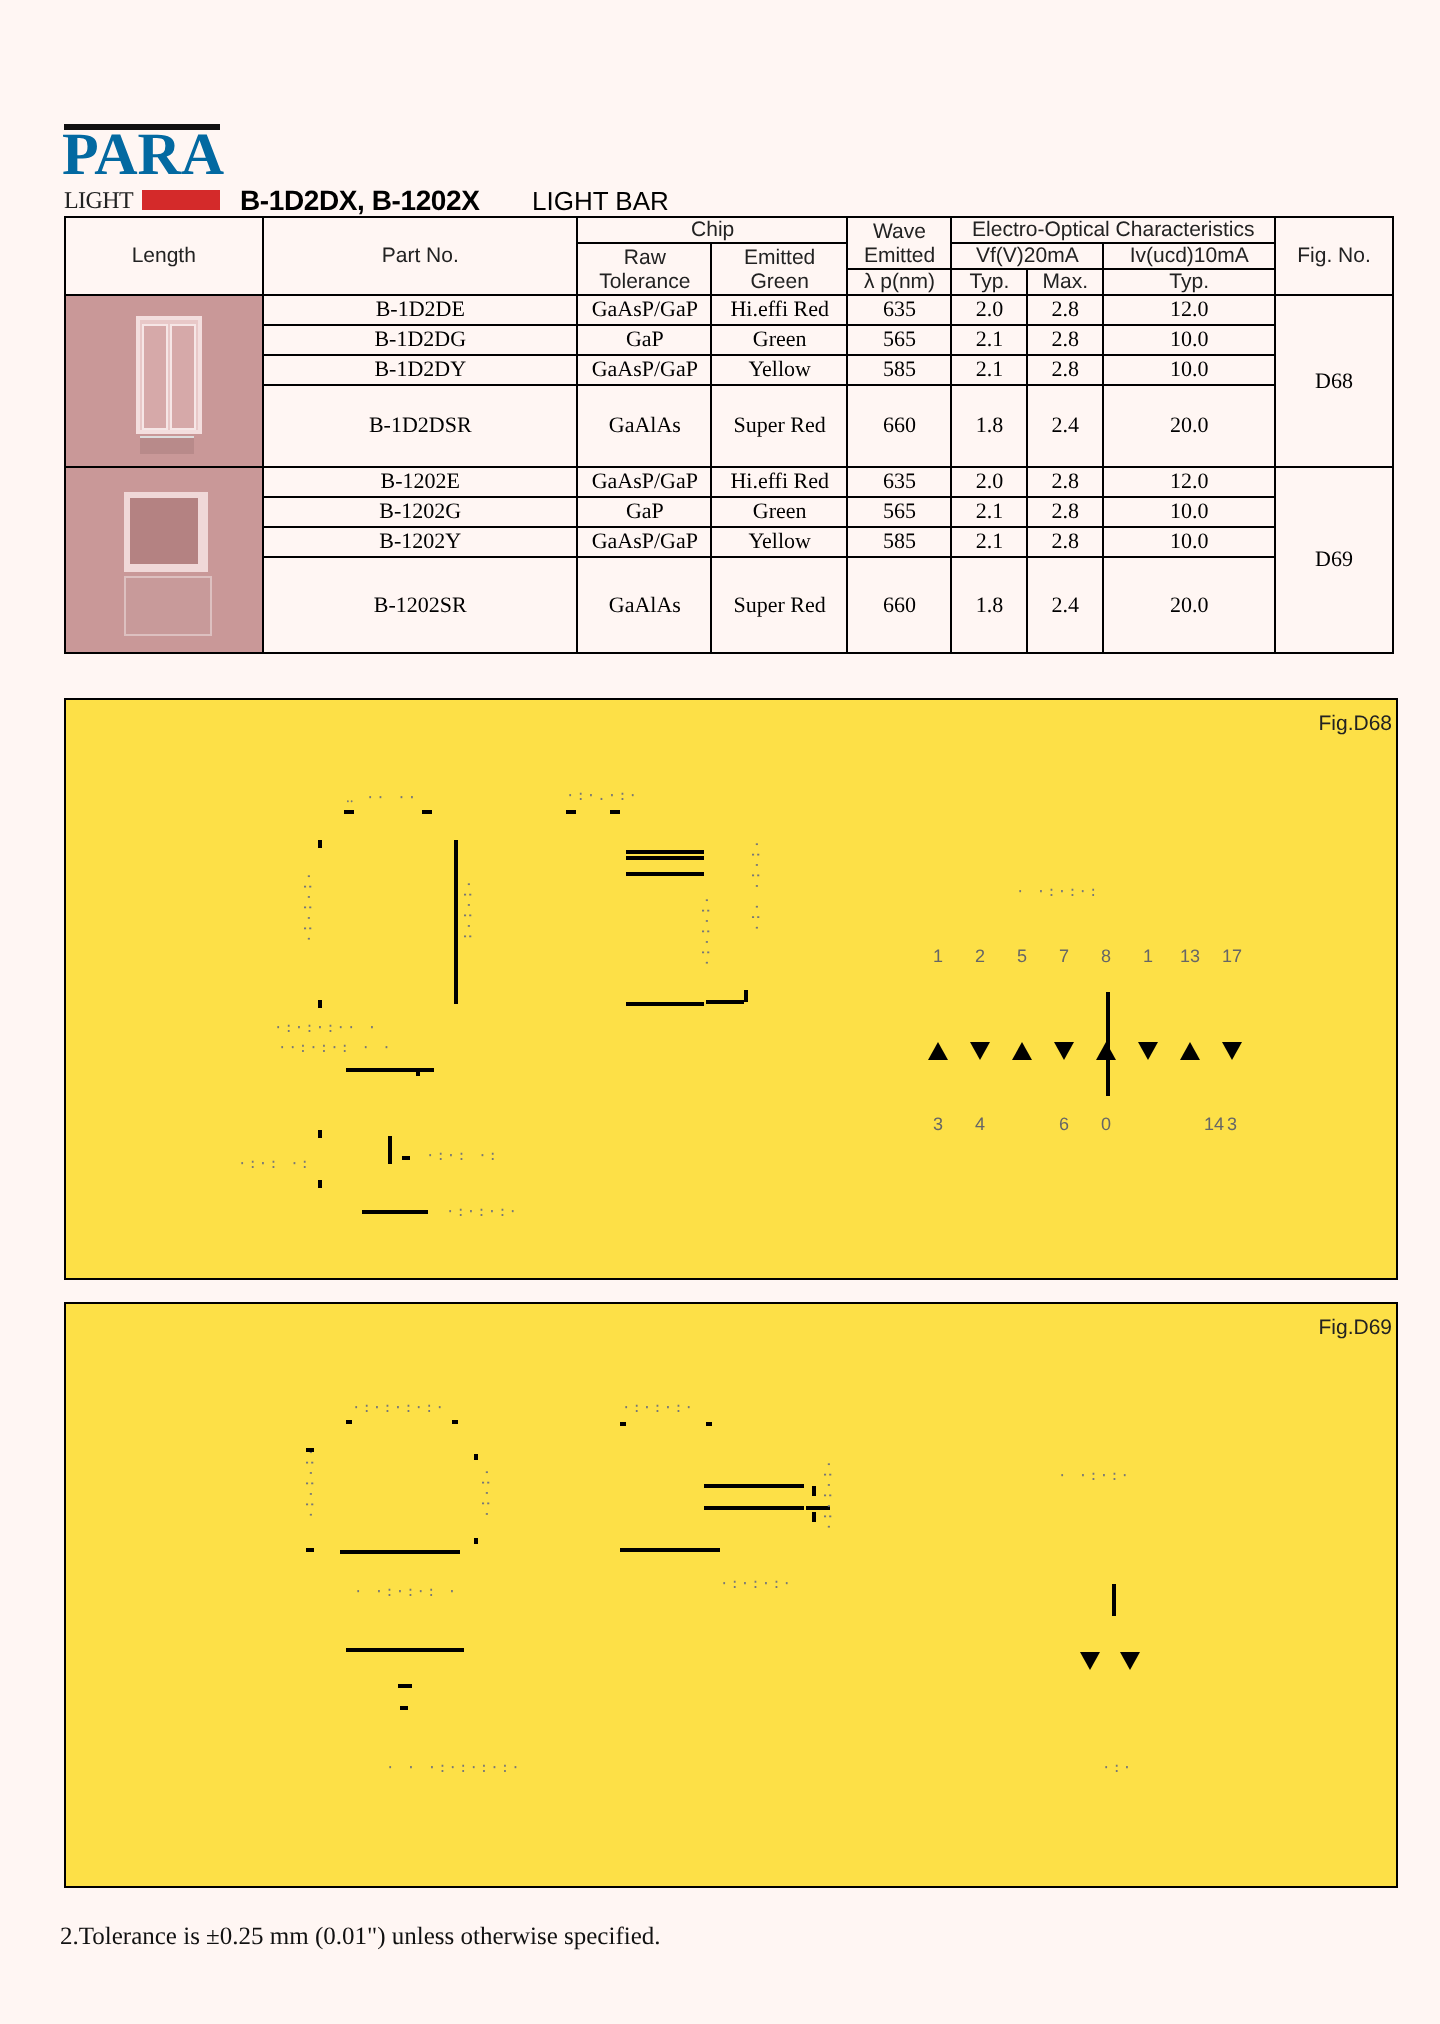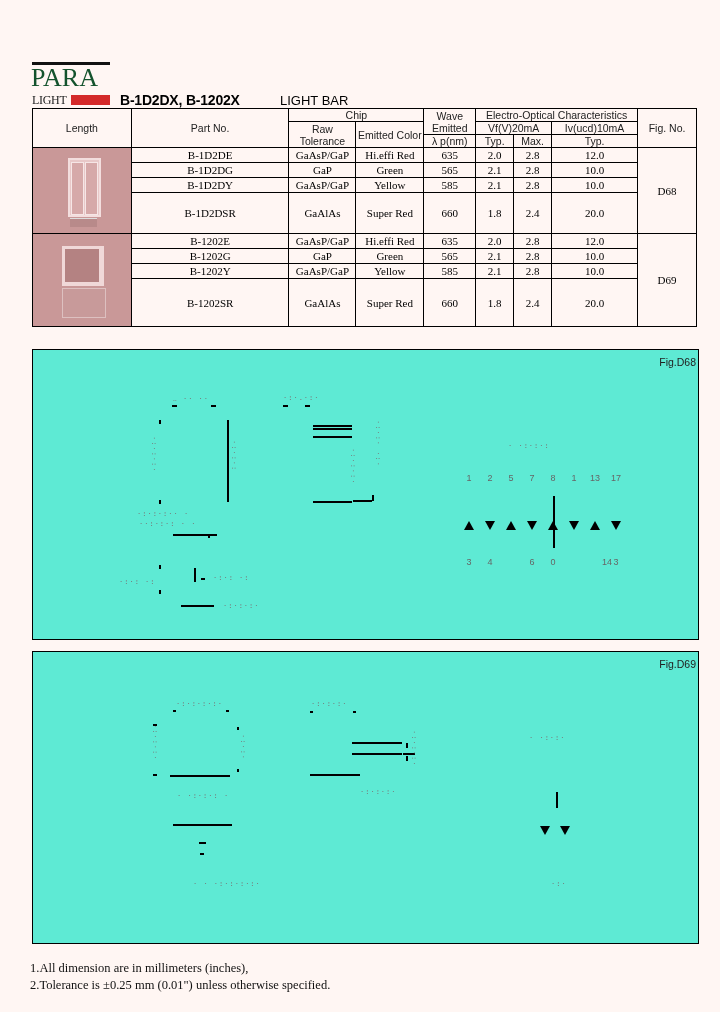--- a/index.html
+++ b/index.html
@@ -3,25 +3,25 @@
 <meta charset="utf-8">
 <style>
   html, body { margin:0; padding:0; }
   body {
     width:720px; height:1012px; background:#fff6f3; position:relative; overflow:hidden;
     font-family:"Liberation Sans", sans-serif; color:#000;
   }
   .abs { position:absolute; }
   
   .logo-bar-top { left:32px; top:62px; width:78px; height:3px; background:#111; }
-  .logo-para { left:31px; top:63px; font-family:"Liberation Serif", serif; font-weight:normal; font-size:26px; color:#14532d; letter-spacing:0px; line-height:30px; }
+  .logo-para { left:31px; top:63px; font-family:"Liberation Serif", serif; font-weight:bold; font-size:30px; color:#0369a1; letter-spacing:0px; line-height:30px; }
   .logo-light { left:32px; top:93px; font-family:"Liberation Serif", serif; font-size:12px; color:#222; line-height:14px; letter-spacing:-0.3px; }
   .logo-light-bar { left:71px; top:95px; width:39px; height:10px; background:#d42a2a; }
   .doc-title { left:120px; top:92px; font-size:14px; font-weight:bold; line-height:16px; letter-spacing:-0.2px; }
-  .doc-subtitle { left:280px; top:93px; font-size:13px; line-height:16px; }
+  .doc-subtitle { left:266px; top:93px; font-size:13px; line-height:16px; }
 
   
   table.spec {
     position:absolute; left:32px; top:108px; width:665px; border-collapse:collapse;
     font-size:11px;
   }
   table.spec td, table.spec th {
     border:1px solid #000; padding:0; text-align:center; font-weight:normal; line-height:12px;
   }
   table.spec th { font-family:Liberation Sans, sans-serif; font-size:10.5px; color:#222; }
@@ -35,21 +35,21 @@
 
   
   .led1 { position:absolute; left:35px; top:10px; width:29px; height:55px; background:#e8c8c8; border:2px solid #f3dede; }
   .led1 .seg { position:absolute; top:2px; width:11px; height:51px; background:#d6a9a9; border:1px solid #f6e6e6; }
   .led1-base { position:absolute; left:37px; top:70px; width:27px; height:8px; background:#b88a8a; border-top:1px solid #ddd; }
   .led2 { position:absolute; left:29px; top:12px; width:42px; height:40px; background:#f0d8d8; padding:0; }
   .led2 .win { position:absolute; left:3px; top:3px; width:34px; height:33px; background:#b48282; }
   .led2-base { position:absolute; left:29px; top:54px; width:42px; height:28px; background:#c89a9a; border:1px solid #ddc0c0; }
 
   
-  .figbox { position:absolute; left:32px; width:665px; border:1.5px solid #000; background:#5eead4; }
+  .figbox { position:absolute; left:32px; width:665px; border:1.5px solid #000; background:#fde047; }
   .fig-label { position:absolute; right:2px; top:6px; font-size:10.5px; color:#222; }
   .hline { position:absolute; height:1.5px; background:#000; }
   .vline { position:absolute; width:1.5px; background:#000; }
   .dim { position:absolute; font-size:7px; color:#777; letter-spacing:1px; font-family:"DejaVu Sans Mono", monospace; }
   .dimv { writing-mode:vertical-rl; }
   .pin-num { position:absolute; font-size:9px; color:#666; width:14px; text-align:center; }
   .tri-up, .tri-dn { position:absolute; width:0; height:0; border-left:5px solid transparent; border-right:5px solid transparent; }
   .tri-up { border-bottom:9px solid #000; }
   .tri-dn { border-top:9px solid #000; }
 
@@ -81,21 +81,21 @@
       <tr style="height:12px">
     <th rowspan="3">Length</th>
     <th rowspan="3">Part No.</th>
     <th colspan="2">Chip</th>
     <th rowspan="2"><span>Wave Emitted</span></th>
     <th colspan="3">Electro-Optical Characteristics</th>
     <th rowspan="3">Fig. No.</th>
   </tr>
   <tr style="height:12px">
     <th rowspan="2">Raw Tolerance</th>
-    <th rowspan="2">Emitted Color</th>
+    <th rowspan="2">Emitted Green</th>
     <th colspan="2">Vf(V)20mA</th>
     <th>Iv(ucd)10mA</th>
   </tr>
   <tr style="height:12px">
     <th>λ p(nm)</th>
     <th>Typ.</th>
     <th>Max.</th>
     <th>Typ.</th>
   </tr>
 
@@ -291,15 +291,14 @@
   <div class="dim" style="left:327px; top:136px;">·:·:·:·</div>
 
   <div class="dim" style="left:496px; top:82px;">·  ·:·:·</div>
   <div class="vline" style="left:523px; top:140px; height:16px;"></div>
   <div class="tri-dn" style="left:507px; top:174px;"></div>
   <div class="tri-dn" style="left:527px; top:174px;"></div>
   <div class="dim" style="left:518px; top:228px;">·:·</div>
 </div>
 
 <div class="abs notes">
-  <div>1.All dimension are in millimeters (inches),</div>
   <div>2.Tolerance is ±0.25 mm (0.01") unless otherwise specified.</div>
 </div>
 
 </body></html>

